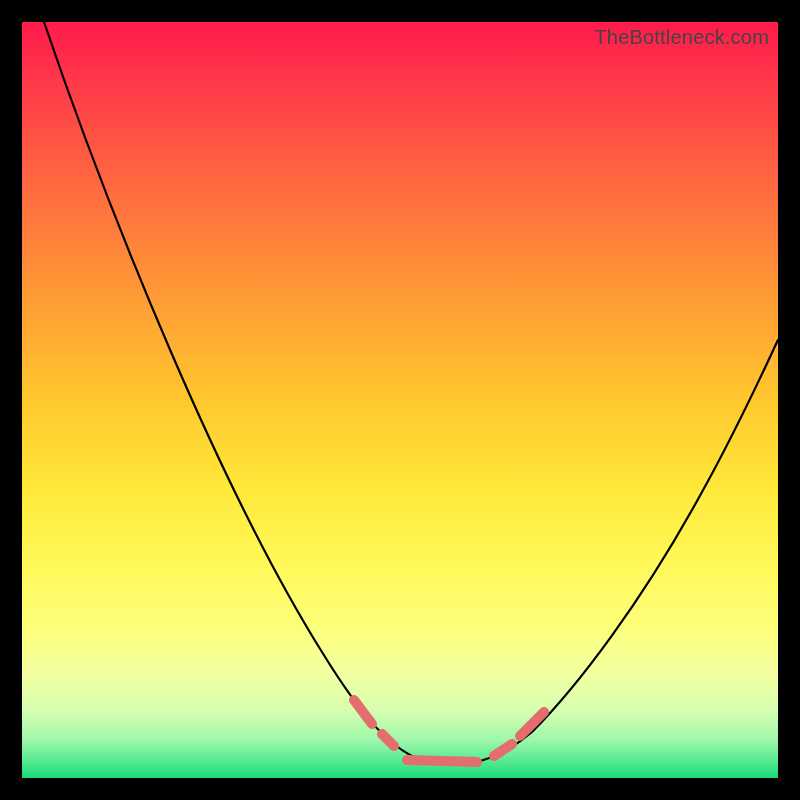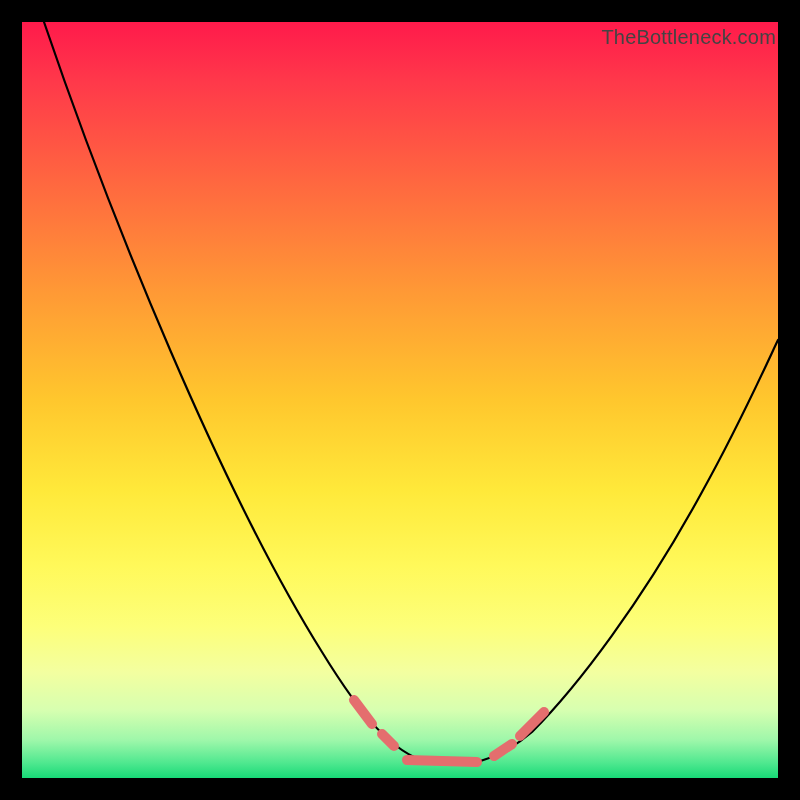--- a/index.html
+++ b/index.html
@@ -37,21 +37,21 @@
       #f3ffa0 86%,
       #d7ffb0 91%,
       #9ef7aa 95%,
       #4fe88f 98%,
       #18d977 100%
     );
   }
   .watermark {
     position: absolute;
     top: 4px;
-    right: 2px;
+    right: 9px;
     color: #444;
     font-size: 20px;
     font-weight: 500;
     letter-spacing: 0.2px;
     user-select: none;
   }
   svg.curve {
     position: absolute;
     left: 0;
     top: 0;

